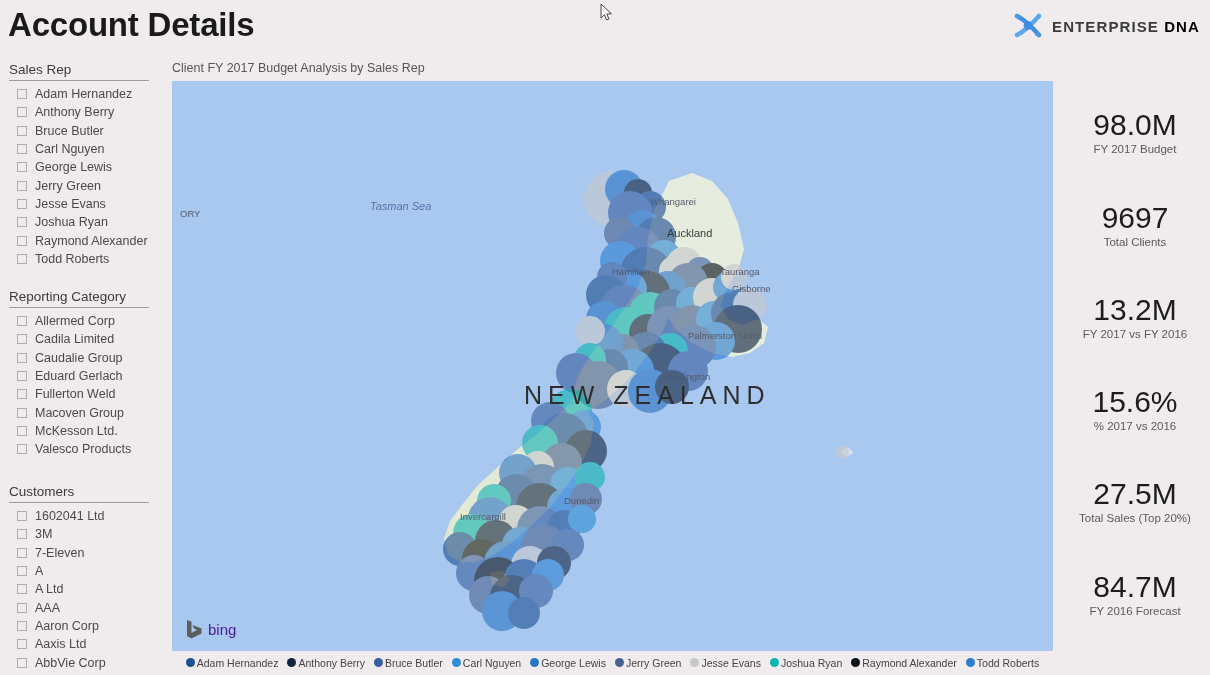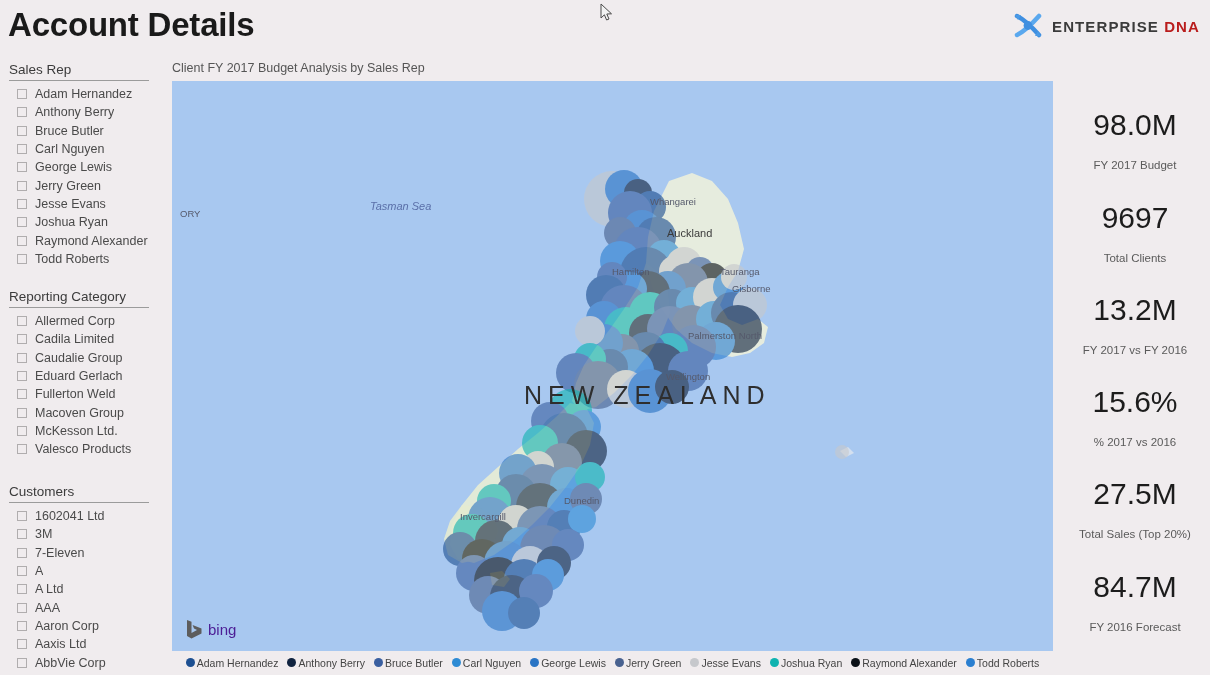--- a/index.html
+++ b/index.html
@@ -16,21 +16,21 @@
     position: absolute; left: 8px; top: 6px;
     font-size: 33px; font-weight: bold; color: #1a1a1a;
     letter-spacing: -0.2px;
   }
   .brand {
     position: absolute; right: 10px; top: 13px;
     display: flex; align-items: center; gap: 9px;
   }
   .brand-mark { width: 30px; height: 26px; position: relative; }
   .brand-text { font-size: 15px; font-weight: bold; letter-spacing: 1.1px; color: #3b3b3b; }
-  .brand-text .dna { color: #b91c1c; }
+  .brand-text .dna { color: #000000; }
 
   
   .cursor { position: absolute; left: 600px; top: 3px; width: 14px; height: 20px; }
 
   
   .slicers { position: absolute; left: 0; top: 58px; width: 168px; height: 617px; overflow: hidden; }
   .slicer { position: absolute; left: 9px; width: 150px; }
   .slicer-title {
     font-size: 13.5px; color: #3b3b3b; padding-bottom: 3px;
     border-bottom: 1px solid #9b9b9b; width: 140px; white-space: nowrap;
@@ -87,21 +87,21 @@
     gap: 9px; flex-wrap: nowrap;
   }
   .legend-item { display: flex; align-items: center; gap: 2px; }
   .legend-dot { width: 9px; height: 9px; border-radius: 50%; flex: none; }
   .legend-label { font-size: 10.5px; color: #444; white-space: nowrap; }
 
   
   .kpis { position: absolute; left: 1060px; top: 81px; width: 150px; height: 570px; }
   .kpi { position: absolute; left: 0; width: 150px; text-align: center; }
   .kpi-value { font-size: 30px; color: #1c1c1c; font-weight: 400; line-height: 1.05; }
-  .kpi-label { font-size: 11.5px; color: #5a5a5a; margin-top: 18px; }
+  .kpi-label { font-size: 11.5px; color: #5a5a5a; margin-top: 2px; }
 </style>
 </head>
 <body>
 
 <div id="app">
 
   <div class="page-title">Account Details</div>
 
   <div class="brand">
     <div class="brand-mark">

